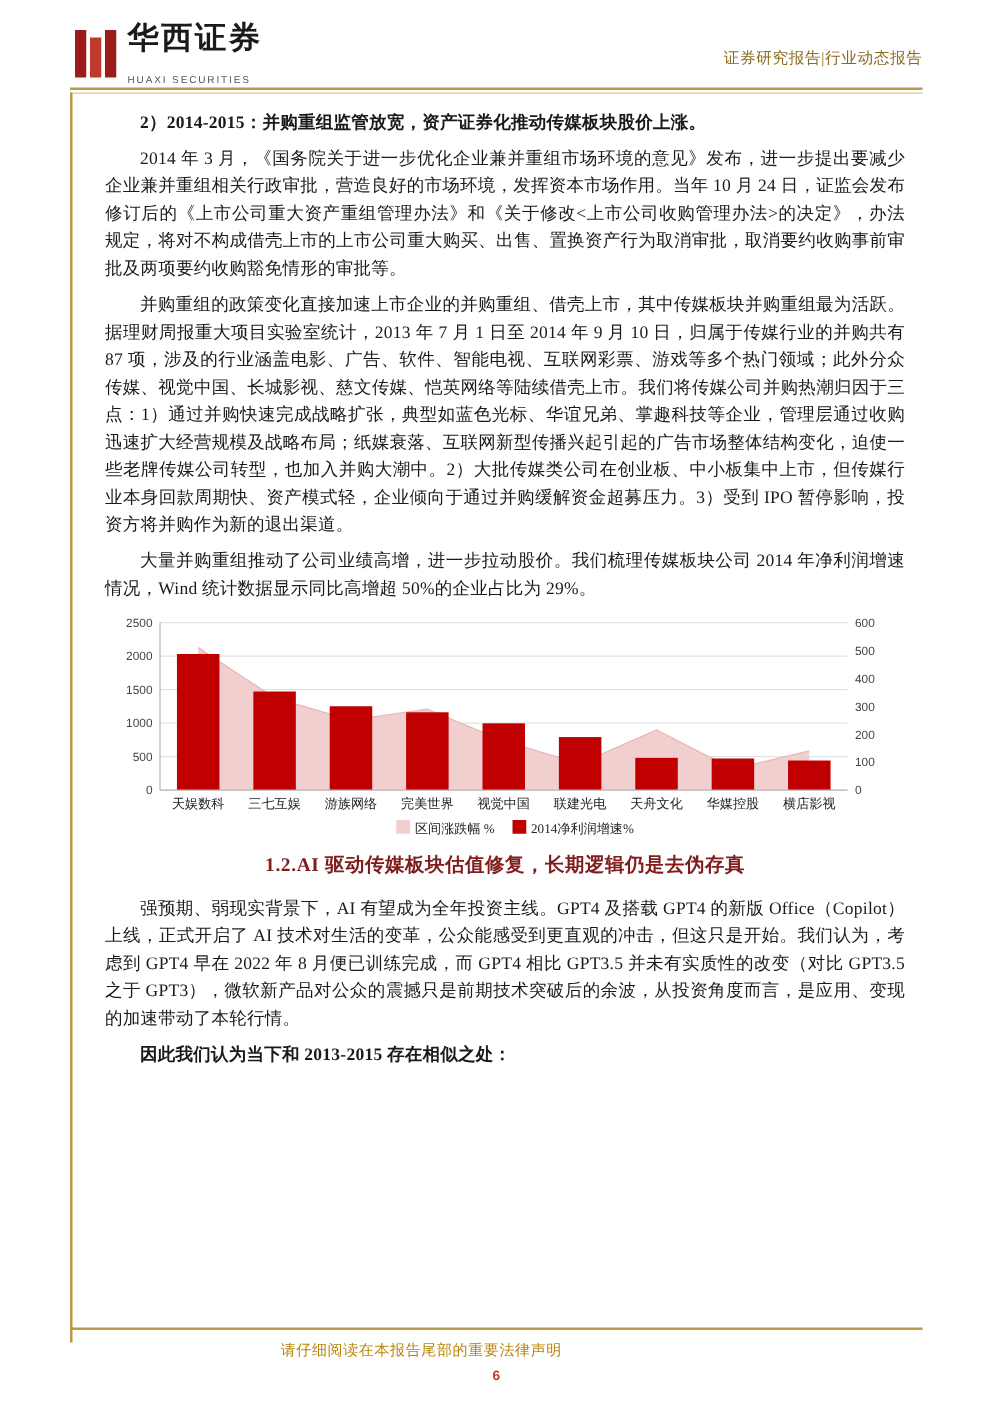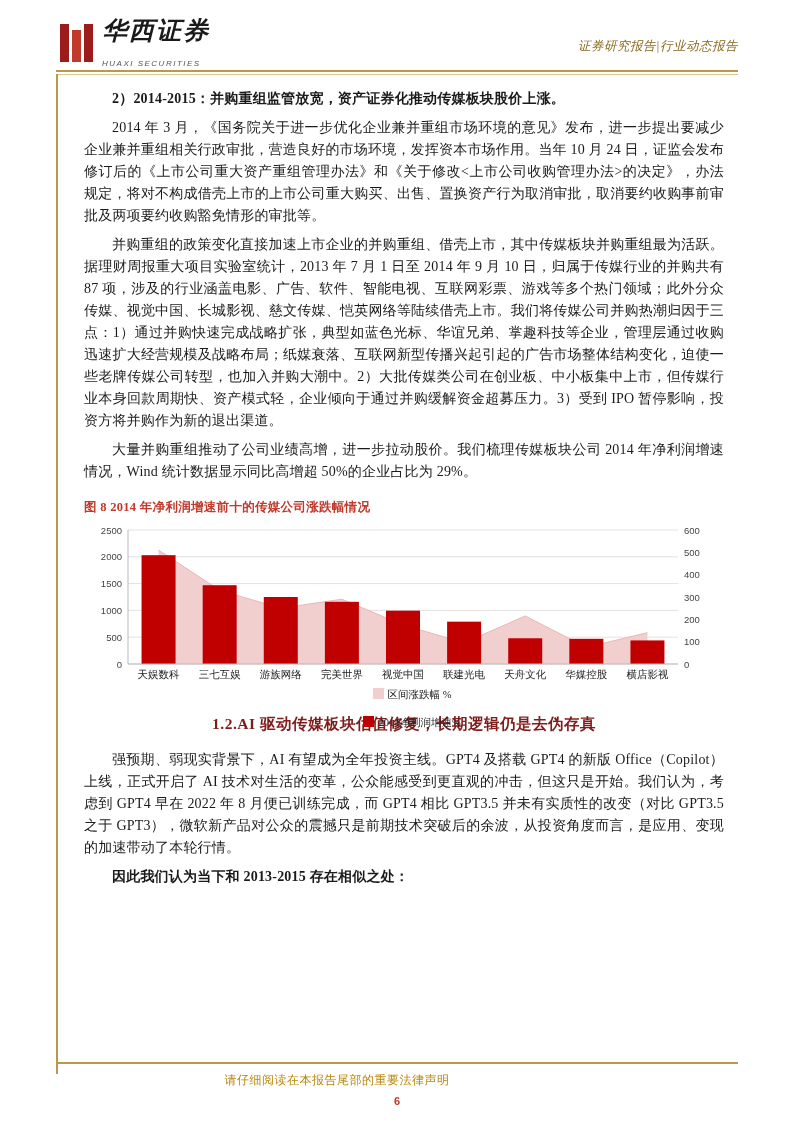--- a/index.html
+++ b/index.html
@@ -16,21 +16,20 @@
     overflow: hidden;
   }
 
   
   .header {
     position: absolute;
     left: 0;
     top: 0;
     width: 794px;
     height: 56px;
-    font-style: italic;
   }
   .logo-wrap {
     position: absolute;
     left: 60px;
     top: 18px;
     display: flex;
     align-items: center;
   }
   .logo-mark {
     width: 34px;
@@ -150,21 +149,20 @@
     position: absolute;
     left: 16px;
     right: 0;
     top: 166px;
     display: flex;
     justify-content: center;
     align-items: center;
     gap: 14px;
     font-size: 10.5px;
     color: #222;
-    flex-direction: column;
   }
   .legend span.sw {
     display: inline-block;
     width: 11px;
     height: 11px;
     margin-right: 4px;
     vertical-align: -1px;
   }
   .legend .sw-area { background: #f2cfcf; }
   .legend .sw-bar { background: #c00000; }
@@ -231,21 +229,20 @@
 </div>
 <div class="side-rule-left"></div>
 
 <div class="content">
 
   <p class="indent bold">2）2014-2015：并购重组监管放宽，资产证券化推动传媒板块股价上涨。</p>
   <p class="indent">2014 年 3 月，《国务院关于进一步优化企业兼并重组市场环境的意见》发布，进一步提出要减少企业兼并重组相关行政审批，营造良好的市场环境，发挥资本市场作用。当年 10 月 24 日，证监会发布修订后的《上市公司重大资产重组管理办法》和《关于修改&lt;上市公司收购管理办法&gt;的决定》，办法规定，将对不构成借壳上市的上市公司重大购买、出售、置换资产行为取消审批，取消要约收购事前审批及两项要约收购豁免情形的审批等。</p>
   <p class="indent">并购重组的政策变化直接加速上市企业的并购重组、借壳上市，其中传媒板块并购重组最为活跃。据理财周报重大项目实验室统计，2013 年 7 月 1 日至 2014 年 9 月 10 日，归属于传媒行业的并购共有 87 项，涉及的行业涵盖电影、广告、软件、智能电视、互联网彩票、游戏等多个热门领域；此外分众传媒、视觉中国、长城影视、慈文传媒、恺英网络等陆续借壳上市。我们将传媒公司并购热潮归因于三点：1）通过并购快速完成战略扩张，典型如蓝色光标、华谊兄弟、掌趣科技等企业，管理层通过收购迅速扩大经营规模及战略布局；纸媒衰落、互联网新型传播兴起引起的广告市场整体结构变化，迫使一些老牌传媒公司转型，也加入并购大潮中。2）大批传媒类公司在创业板、中小板集中上市，但传媒行业本身回款周期快、资产模式轻，企业倾向于通过并购缓解资金超募压力。3）受到 IPO 暂停影响，投资方将并购作为新的退出渠道。</p>
   <p class="indent">大量并购重组推动了公司业绩高增，进一步拉动股价。我们梳理传媒板块公司 2014 年净利润增速情况，Wind 统计数据显示同比高增超 50%的企业占比为 29%。</p>
 
-  <div class="fig-title">图 8  2014 年净利润增速前十的传媒公司涨跌幅情况</div>
 
   <div class="chart-box">
     <svg id="chart-svg" width="640" height="150" style="position:absolute;left:0;top:0;">
         <line x1="44" y1="142" x2="594" y2="142" stroke="#e2e2e2" stroke-width="1"></line>
         <text x="38" y="145.5" text-anchor="end" font-size="9.5" fill="#444" font-family="Liberation Sans, sans-serif">0</text>
         <line x1="44" y1="115.2" x2="594" y2="115.2" stroke="#e2e2e2" stroke-width="1"></line>
         <text x="38" y="118.7" text-anchor="end" font-size="9.5" fill="#444" font-family="Liberation Sans, sans-serif">500</text>
         <line x1="44" y1="88.4" x2="594" y2="88.4" stroke="#e2e2e2" stroke-width="1"></line>
         <text x="38" y="91.9" text-anchor="end" font-size="9.5" fill="#444" font-family="Liberation Sans, sans-serif">1000</text>
         <line x1="44" y1="61.60000000000001" x2="594" y2="61.60000000000001" stroke="#e2e2e2" stroke-width="1"></line>

